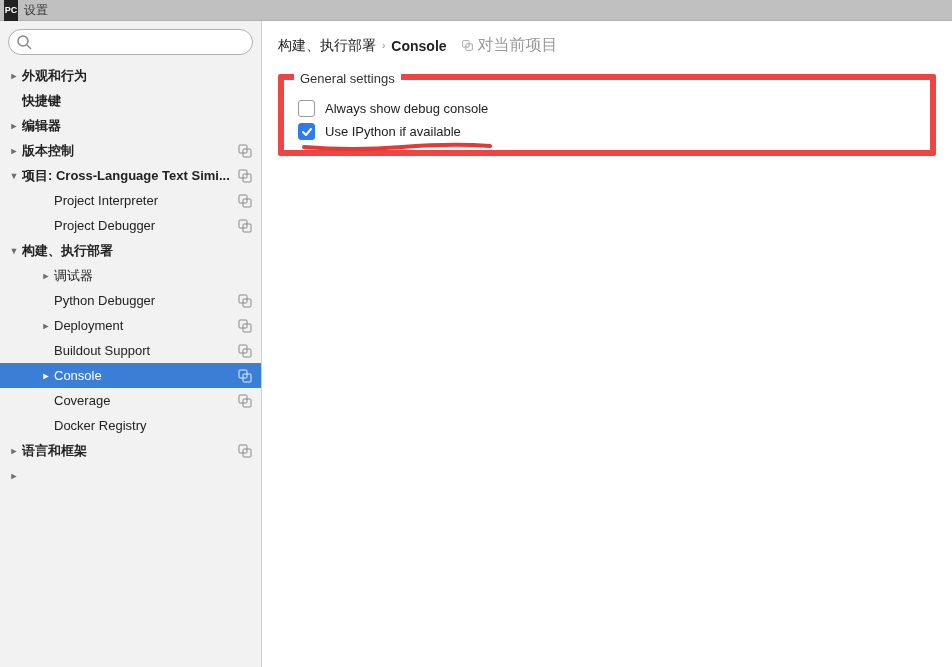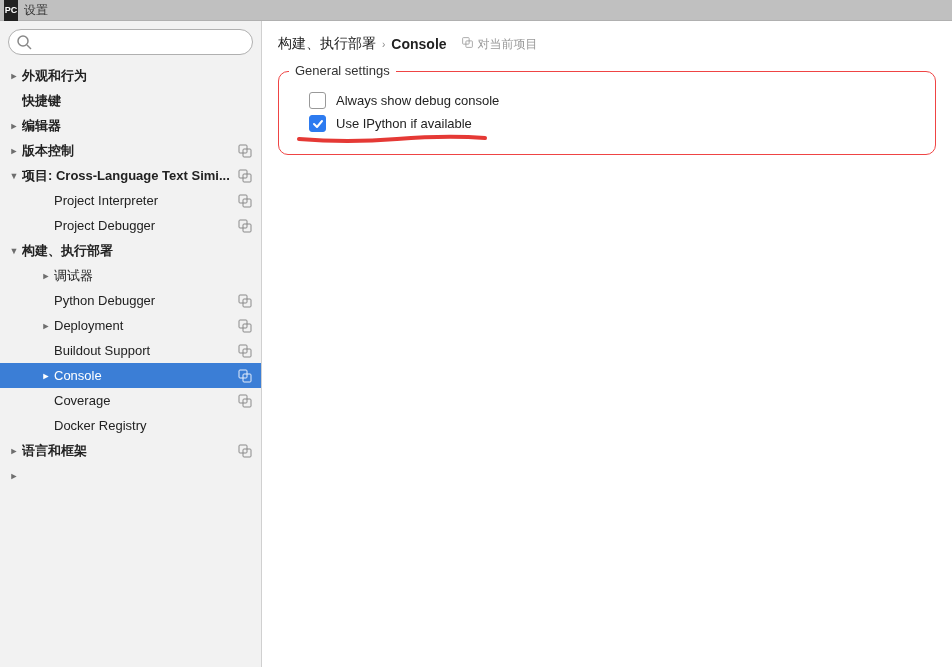--- a/index.html
+++ b/index.html
@@ -121,47 +121,47 @@
       display: flex;
       align-items: center;
       gap: 6px;
       font-size: 14px;
       margin-bottom: 18px;
     }
     .breadcrumb .sep { color: #888; font-size: 10px; }
     .breadcrumb .cur { font-weight: 700; }
     .scope {
       color: #999;
-      font-size: 12px;
+      font-size: 16px;
       display: inline-flex;
-      align-items: flex-start;
+      align-items: center;
       gap: 4px;
       margin-left: 8px;
     }
     .scope svg { width: 13px; height: 13px; }
     .fieldset {
-      border: 1px solid #ef4444;
-      border-radius: 10px;
-      padding: 14px 14px 16px 14px;
+      border: 6px solid #ef4444;
+      border-radius: 2px;
+      padding: 14px 14px 4px 14px;
       position: relative;
     }
     .fieldset .legend {
       position: absolute;
       top: -9px;
       left: 10px;
       background: #fff;
       padding: 0 6px;
       font-size: 13px;
       color: #333;
     }
     .checkrow {
       display: flex;
       align-items: center;
       gap: 10px;
-      margin: 6px 16px;
+      margin: 6px 0;
     }
     .cbox {
       width: 17px;
       height: 17px;
       border: 1px solid #999;
       border-radius: 3px;
       background: #fff;
       display: inline-flex;
       align-items: center;
       justify-content: center;

